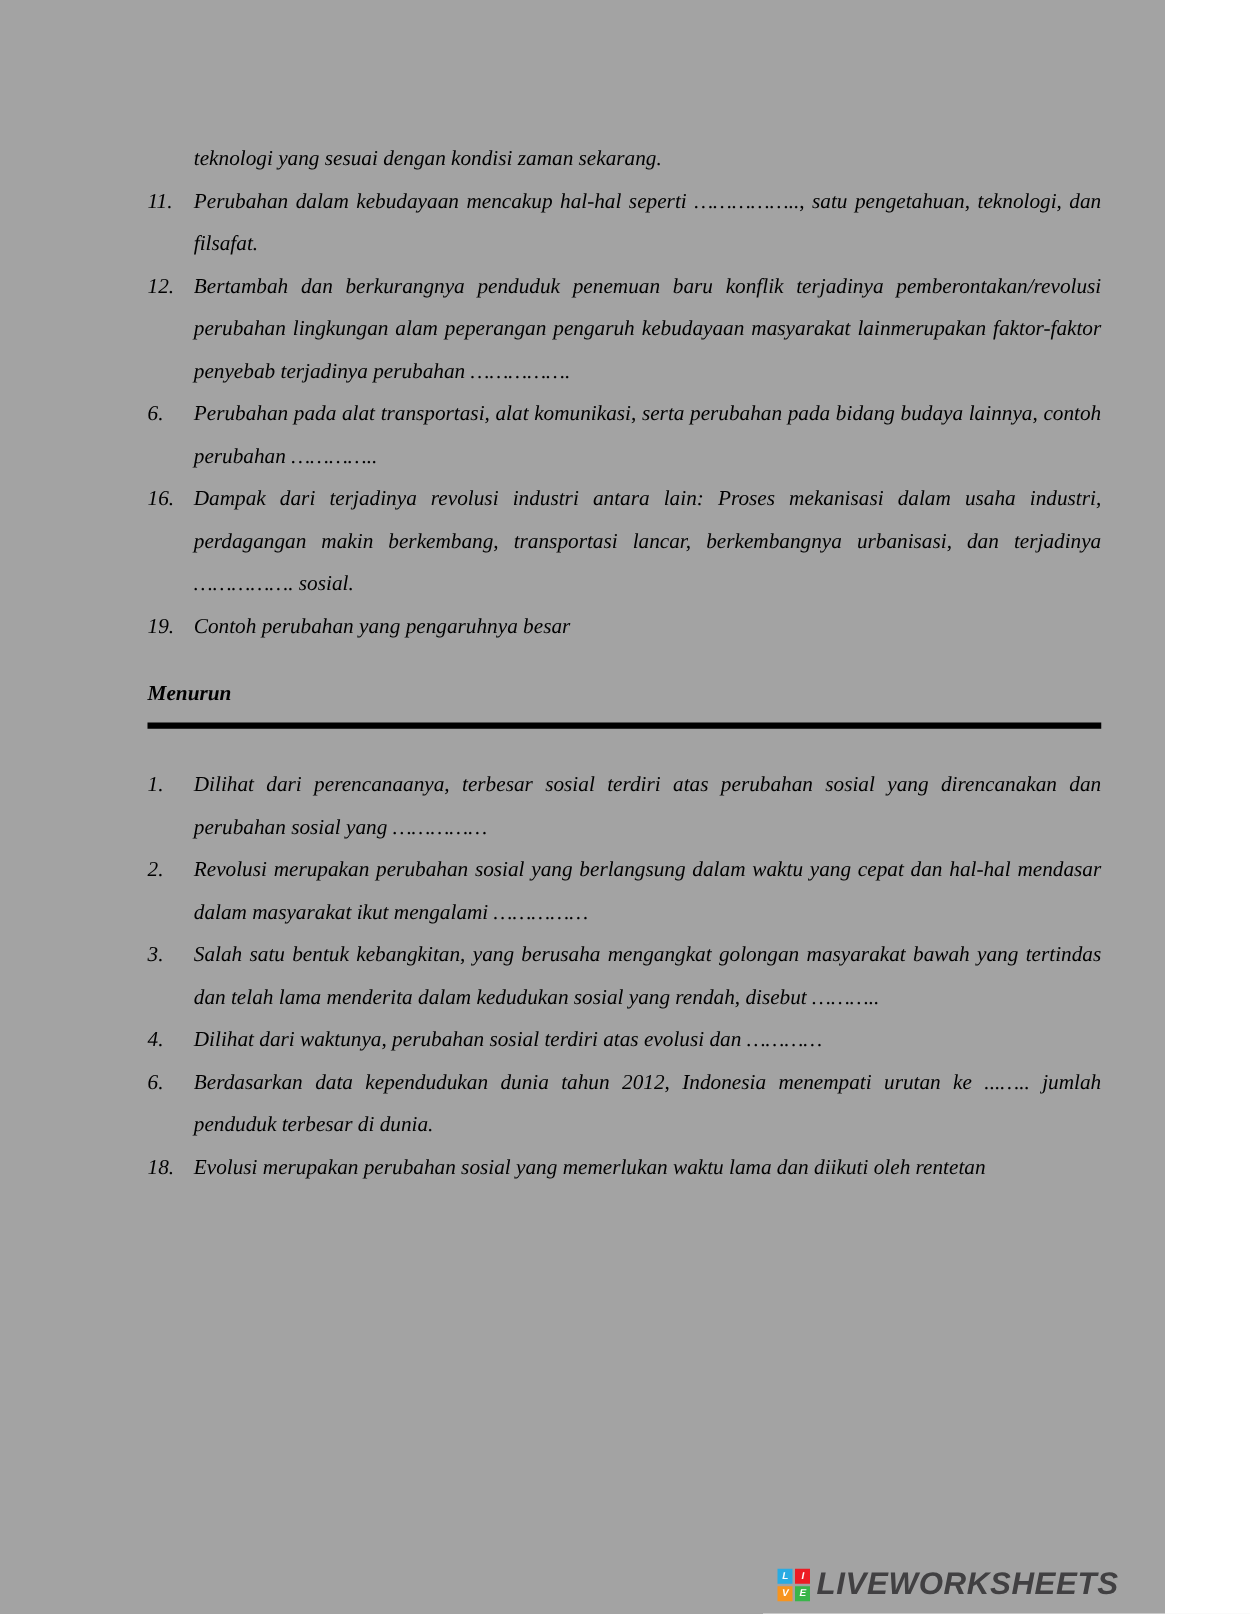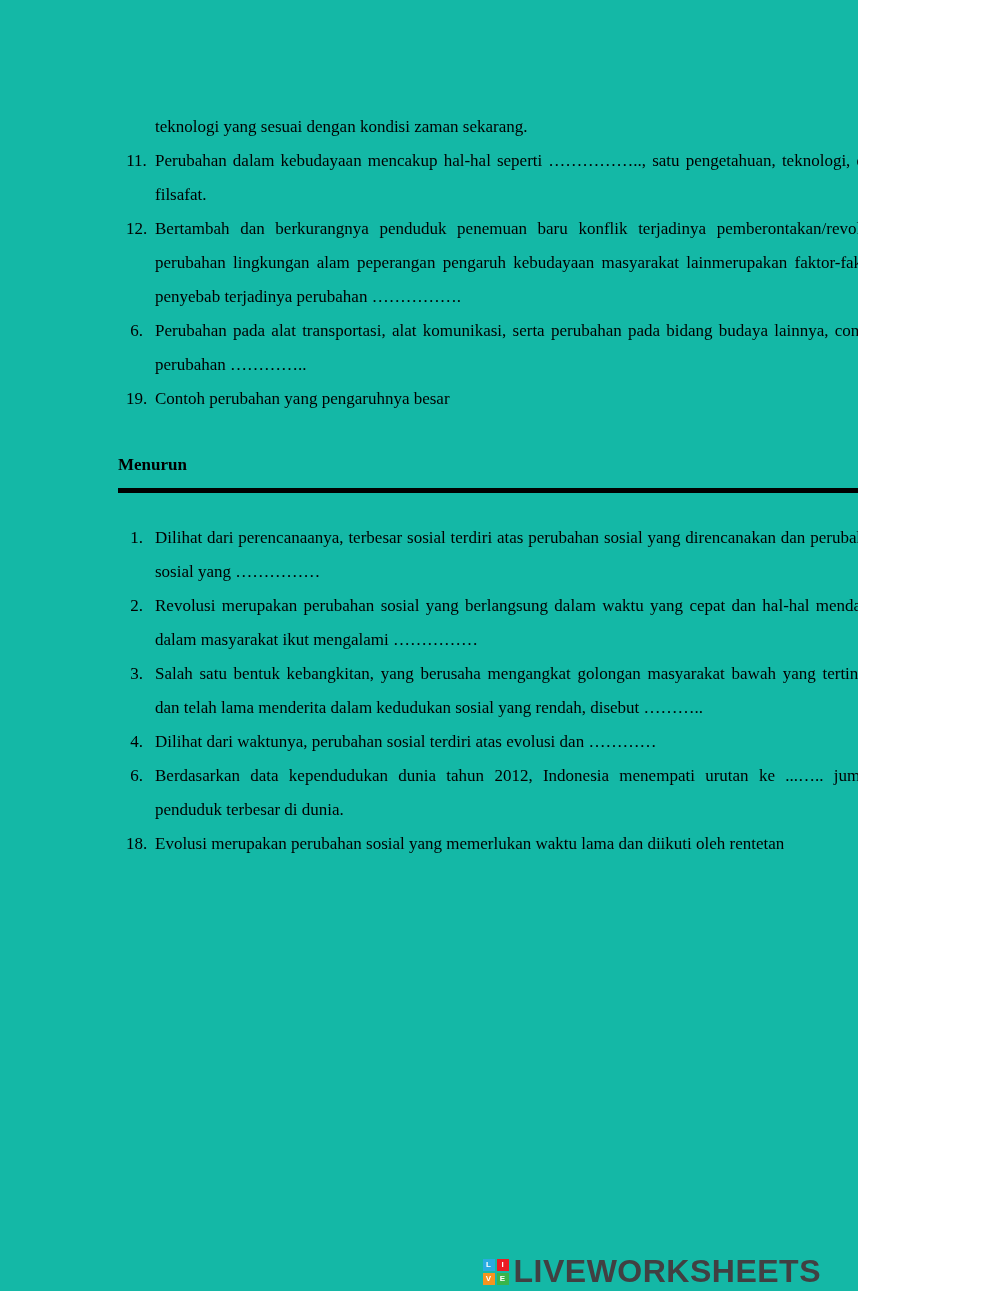--- a/index.html
+++ b/index.html
@@ -2,53 +2,53 @@
 <html><head>
 <meta charset="utf-8">
 <style>
   html, body {
     margin: 0;
     padding: 0;
     background: #ffffff;
   }
   .page {
     position: relative;
-    width: 858px;
+    width: 932px;
     height: 1291px;
-    background: #14b8a6;
+    background: #a3a3a3;
     font-family: "Liberation Serif", serif;
     font-size: 17px;
     color: #000000;
     overflow: hidden;
+    font-style: italic;
   }
   .content {
     position: absolute;
     left: 118px;
     top: 110px;
     width: 763px;
   }
   .cont-line {
     margin-left: 37px;
     line-height: 34px;
   }
   .item {
     display: flex;
     line-height: 34px;
   }
   .item .num {
     flex: none;
     width: 37px;
-    text-align: center;
   }
   .item .txt {
     flex: 1;
     text-align: justify;
   }
   .section-heading {
-    margin-top: 32px;
+    margin-top: 20px;
     line-height: 34px;
     font-weight: bold;
   }
   .section-rule {
     margin-top: 6px;
     height: 5px;
     background: #000000;
     width: 100%;
   }
   .down-list {
@@ -74,21 +74,21 @@
     color: #ffffff;
     font-family: "Liberation Sans", sans-serif;
     font-size: 8px;
     font-weight: bold;
     line-height: 12px;
     text-align: center;
   }
   .logo-word {
     font-family: "Liberation Sans", sans-serif;
     font-weight: bold;
-    font-size: 32px;
+    font-size: 25px;
     letter-spacing: 0.5px;
     color: #414042;
   }
 </style>
 </head>
 <body>
 
 <div class="page">
   <div class="content">
 
@@ -99,20 +99,24 @@
         <span class="num">11.</span>
         <span class="txt">Perubahan dalam kebudayaan mencakup hal-hal seperti …………….., satu pengetahuan, teknologi, dan filsafat.</span>
       </div>
       <div class="item">
         <span class="num">12.</span>
         <span class="txt">Bertambah dan berkurangnya penduduk penemuan baru konflik terjadinya pemberontakan/revolusi perubahan lingkungan alam peperangan pengaruh kebudayaan masyarakat lainmerupakan faktor-faktor penyebab terjadinya perubahan …………….</span>
       </div>
       <div class="item">
         <span class="num">6.</span>
         <span class="txt">Perubahan pada alat transportasi, alat komunikasi, serta perubahan pada bidang budaya lainnya, contoh perubahan …………..</span>
+      </div>
+      <div class="item">
+        <span class="num">16.</span>
+        <span class="txt">Dampak dari terjadinya revolusi industri antara lain: Proses mekanisasi dalam usaha industri, perdagangan makin berkembang, transportasi lancar, berkembangnya urbanisasi, dan terjadinya ……………. sosial.</span>
       </div>
       <div class="item">
         <span class="num">19.</span>
         <span class="txt">Contoh perubahan yang pengaruhnya besar</span>
       </div>
     </div>
 
     <div class="section-heading">Menurun</div>
     <div class="section-rule"></div>
 

